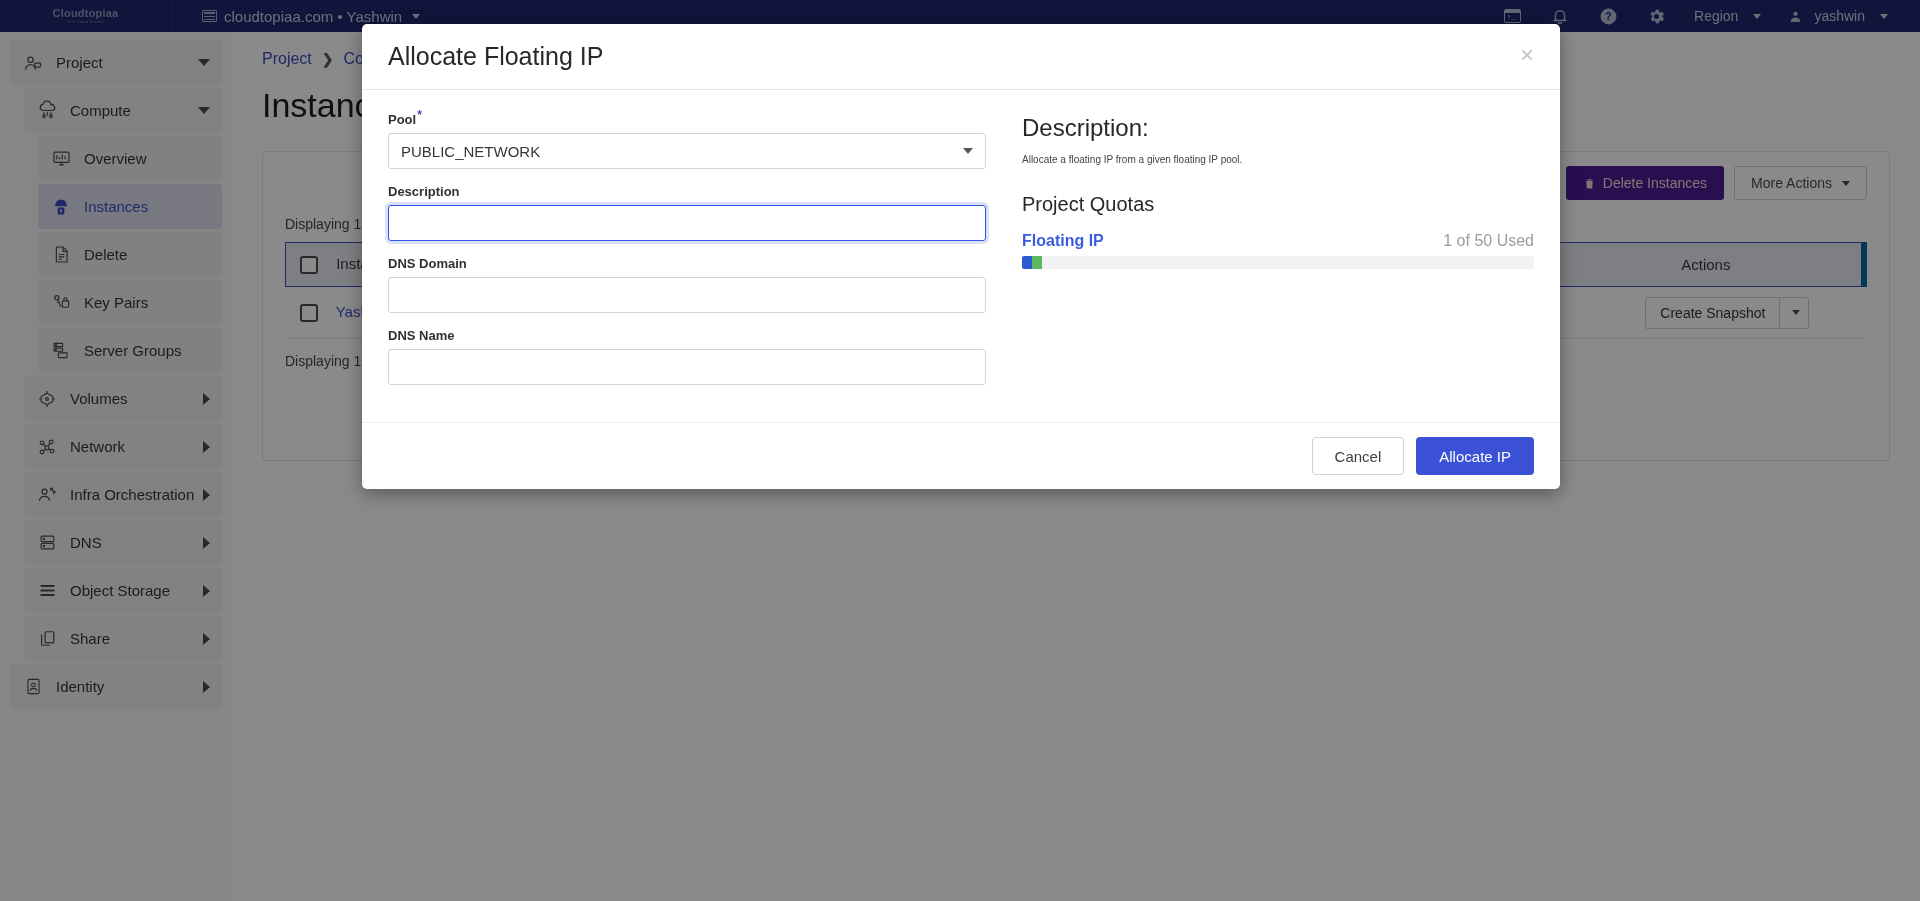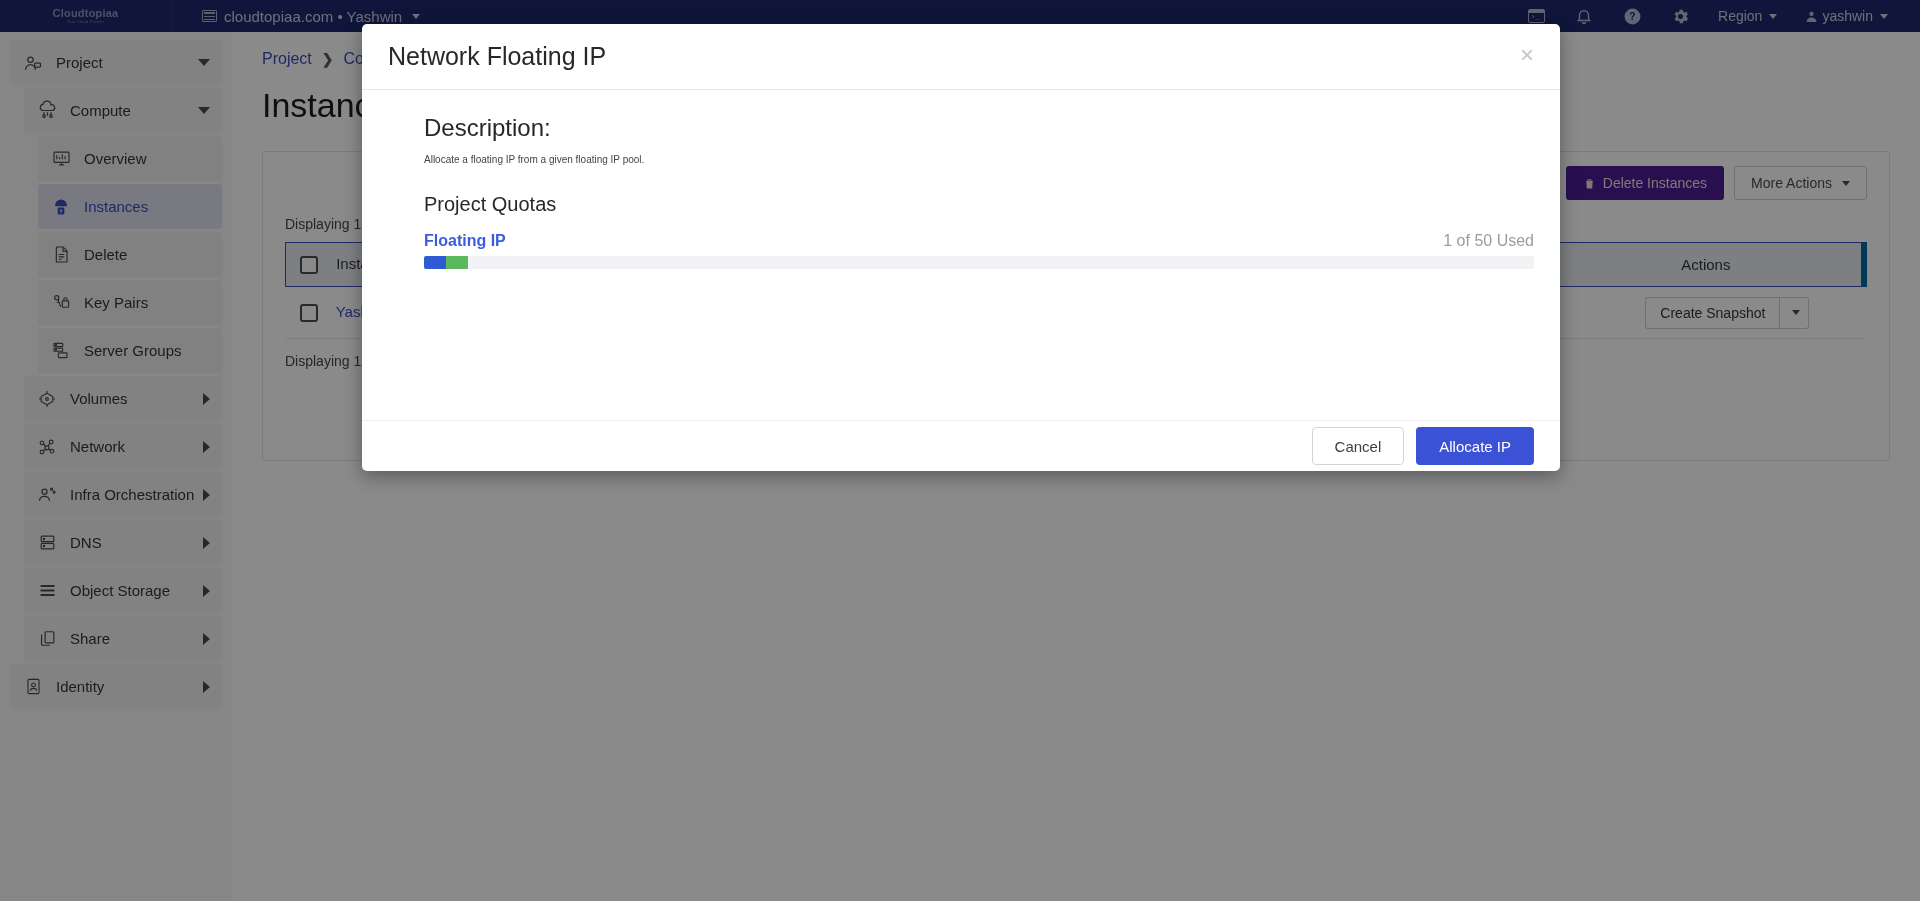--- a/index.html
+++ b/index.html
@@ -47,21 +47,21 @@
   }
   .caret { display: inline-block; width: 0; height: 0;
     border-left: 4px solid transparent; border-right: 4px solid transparent;
     border-top: 5px solid currentColor; margin-left: 3px; vertical-align: middle; }
   .top-right { margin-left: auto; display: flex; align-items: center; gap: 0; padding-right: 18px; }
   .top-icon {
     width: 48px; height: 32px; display: flex; align-items: center; justify-content: center;
     color: #b6bcd4;
   }
   .top-link {
-    display: flex; align-items: center; gap: 4px;
+    display: flex; align-items: center; gap: 12px;
     font-size: 14px; color: #c9cee0; padding: 0 14px; height: 32px;
   }
   .term-ico {
     width: 17px; height: 14px; border: 1.6px solid #b6bcd4; border-radius: 2px; position: relative;
   }
   .term-ico::before { content:""; position:absolute; left:0; right:0; top:0; height:3px; background:#b6bcd4; }
   .term-ico::after { content:"›_"; position:absolute; left:2px; top:2px; font-size:8px; line-height:9px; color:#b6bcd4; font-family:"Liberation Mono", monospace; }
 
   
   .sidebar {
@@ -192,21 +192,21 @@
   .quota-name { font-size: 16px; font-weight: bold; color: #3b5ce0; }
   .quota-used { margin-left: auto; font-size: 16px; color: #9a9ca3; }
   .quota-track {
     margin-top: 6px; height: 13px; width: 100%; background: #f2f2f4;
     border-radius: 2px; overflow: hidden; display: flex;
   }
   .quota-seg-used { background: #2e5bd4; }
   .quota-seg-add { background: #5cb85c; }
 
   .modal-footer {
-    border-top: 1px solid #eeeef0; padding: 6px 26px; display: flex;
+    border-top: 1px solid #eeeef0; padding: 14px 26px; display: flex;
     justify-content: flex-end; gap: 12px;
   }
   .mbtn {
     height: 38px; padding: 0 22px; border-radius: 4px; font-size: 15px;
     display: inline-flex; align-items: center; border: 1px solid transparent;
   }
   .mbtn-cancel { background: #fff; border-color: #d4d4d8; color: #3c3e43; }
   .mbtn-ok { background: #3b52d6; color: #fff; }
 </style>
 </head>
@@ -518,25 +518,52 @@
       </table>
 
       <div class="displaying" style="margin-top:14px">Displaying 1 item</div>
     </div>
   </div>
 
   <div class="overlay"></div>
 
   <div class="modal">
     <div class="modal-header">
-      <div class="modal-title">Network Floating IP</div>
+      <div class="modal-title">Allocate Floating IP</div>
       <div class="modal-close">×</div>
     </div>
 
     <div class="modal-body">
+      <div class="form-col">
+
+        <div class="field">
+          <div class="field-label">
+            <span>Pool</span><span class="req">*</span>
+          </div>
+          <div class="select-box">
+            <span>PUBLIC_NETWORK</span>
+            <span class="select-caret"></span>
+          </div>
+        </div>
+
+        <div class="field">
+          <div class="field-label">Description</div>
+          <input class="text-input focused" type="text" value="" placeholder="" style="">
+        </div>
+
+        <div class="field">
+          <div class="field-label">DNS Domain</div>
+          <input class="text-input" type="text" value="" placeholder="" style="">
+        </div>
+
+        <div class="field">
+          <div class="field-label">DNS Name</div>
+          <input class="text-input" type="text" value="" placeholder="" style="">
+        </div>
+      </div>
 
       <div class="info-col">
         <div class="info-h">Description:</div>
         <div class="info-p">Allocate a floating IP from a given floating IP pool.</div>
 
         <div class="quota-h">Project Quotas</div>
         <div class="quota-row">
           <span class="quota-name">Floating IP</span>
           <span class="quota-used">1 of 50 Used</span>
         </div>

